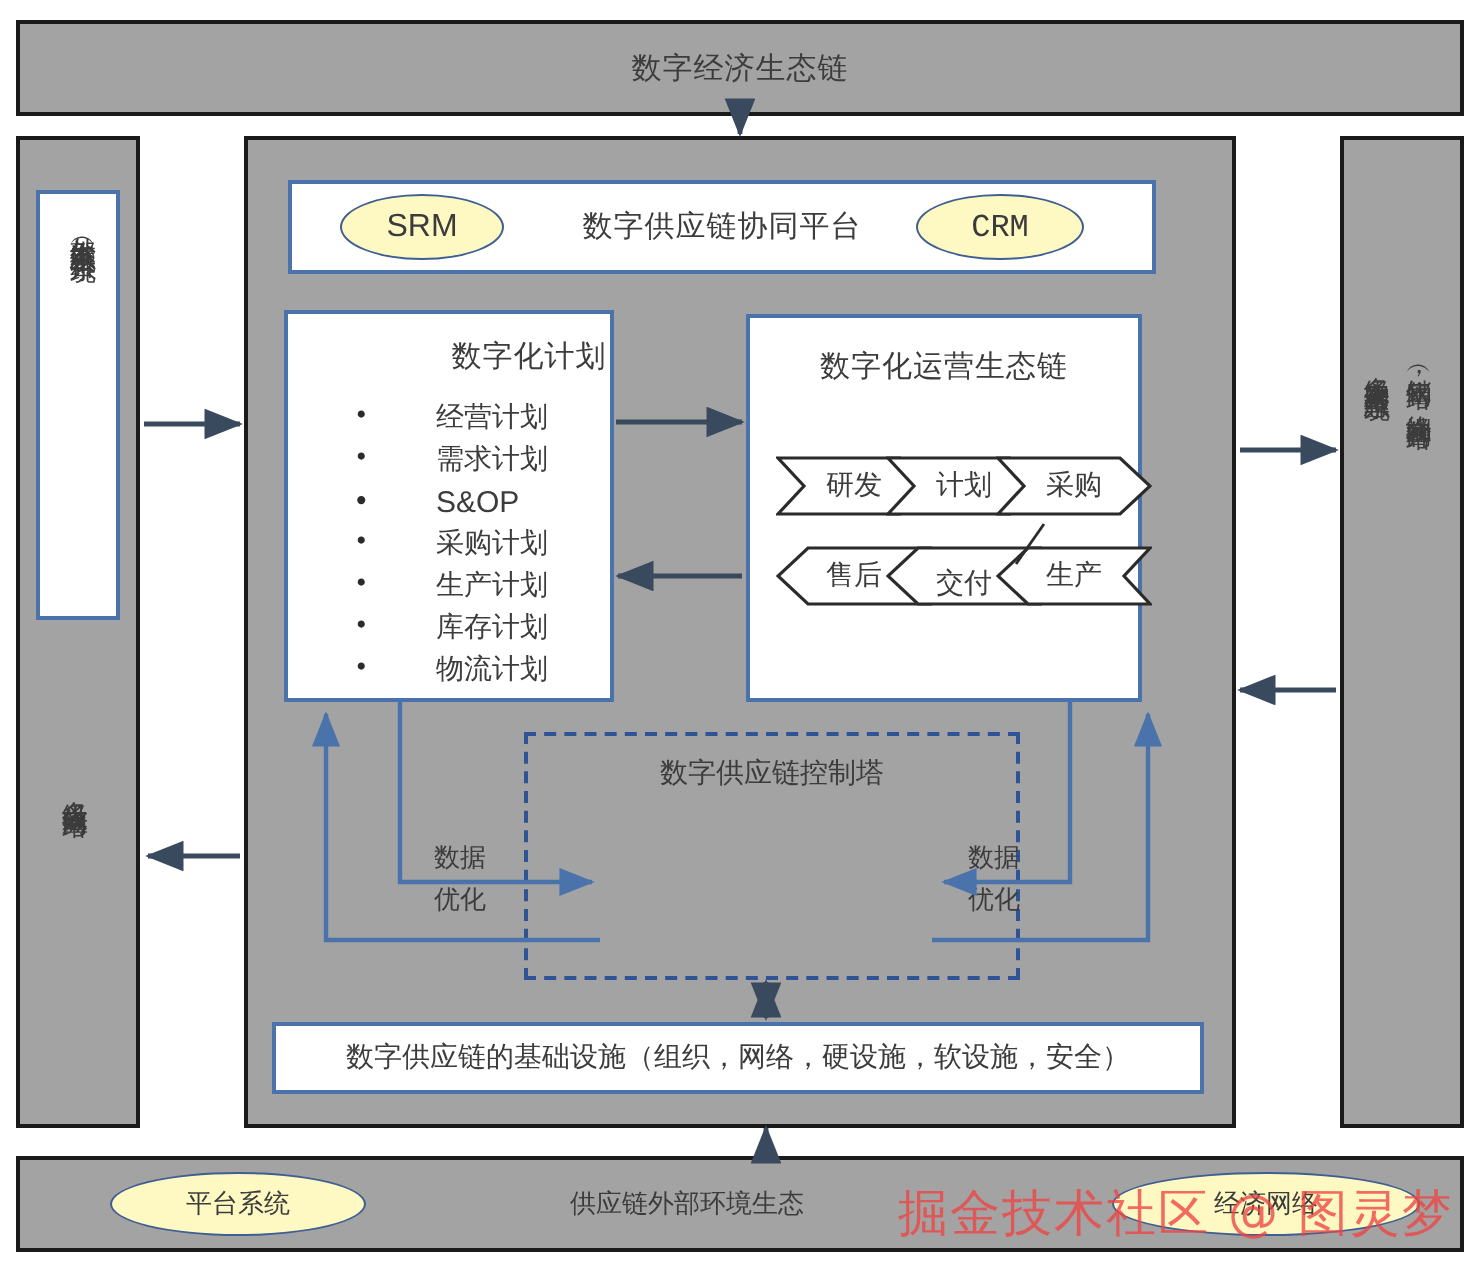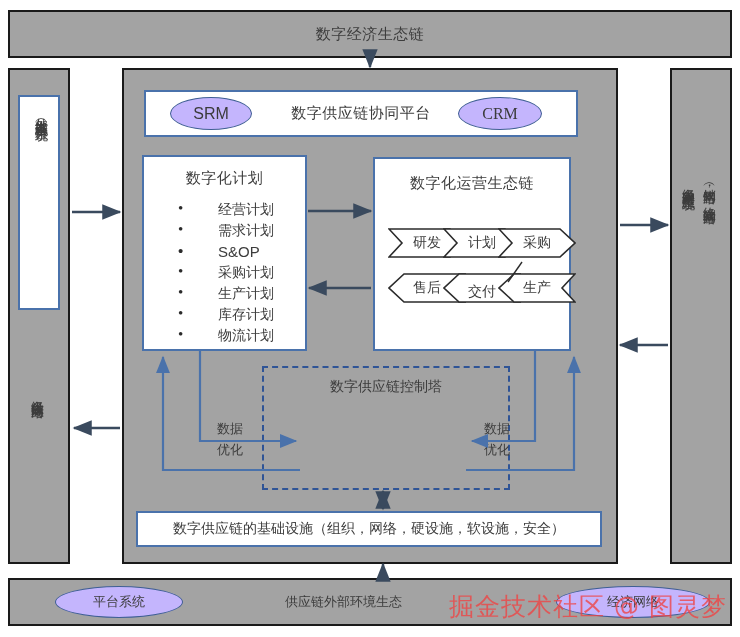--- a/index.html
+++ b/index.html
@@ -40,21 +40,21 @@
     font-size: 13px;
     color: #3c3c3c;
     letter-spacing: 1px;
   }
 
   
   .ellipse {
     position: absolute;
     border: 1.6px solid #3f5f93;
     border-radius: 50%;
-    background: #c4b5fd;
+    background: #fef9c3;
     display: flex; align-items: center; justify-content: center;
     text-align: center;
     box-sizing: border-box;
   }
 
   
   ul.plan-list {
     list-style: none;
     margin: 0; padding: 0;
     position: absolute;
@@ -124,25 +124,25 @@
 
   <div class="box black-box" style="left:122px; top:68px; width:496px; height:496px;"></div>
 
   <div class="box blue-box" style="left:144px; top:90px; width:434px; height:47px;">
     <div class="center-text t-title">数字供应链协同平台</div>
   </div>
   <div class="ellipse" style="left:170px; top:97px; width:82px; height:33px; font-size:16px;">
     <span style="font-family:'Liberation Sans',sans-serif;">SRM</span>
   </div>
   <div class="ellipse" style="left:458px; top:97px; width:84px; height:33px; font-size:16px;">
-    <span style="font-family:Liberation Serif, serif;text-align:center;">CRM</span>
+    <span style="font-family:Liberation Mono, monospace;text-align:center;">CRM</span>
   </div>
 
   <div class="box blue-box" style="left:142px; top:155px; width:165px; height:196px;">
-    <div style="position:absolute; left:0; top:12px; width:100%; text-align:center;" class="t-title">数字化计划</div>
+    <div style="position:absolute; left:0; top:12px; width:100%; text-align:center;padding-left:40px;" class="t-title">数字化计划</div>
     <ul class="plan-list">
       <li>经营计划</li>
       <li>需求计划</li>
       <li style="font-family:'Liberation Sans',sans-serif; font-size:15px;">S&amp;OP</li>
       <li>采购计划</li>
       <li>生产计划</li>
       <li>库存计划</li>
       <li>物流计划</li>
     </ul>
   </div>

